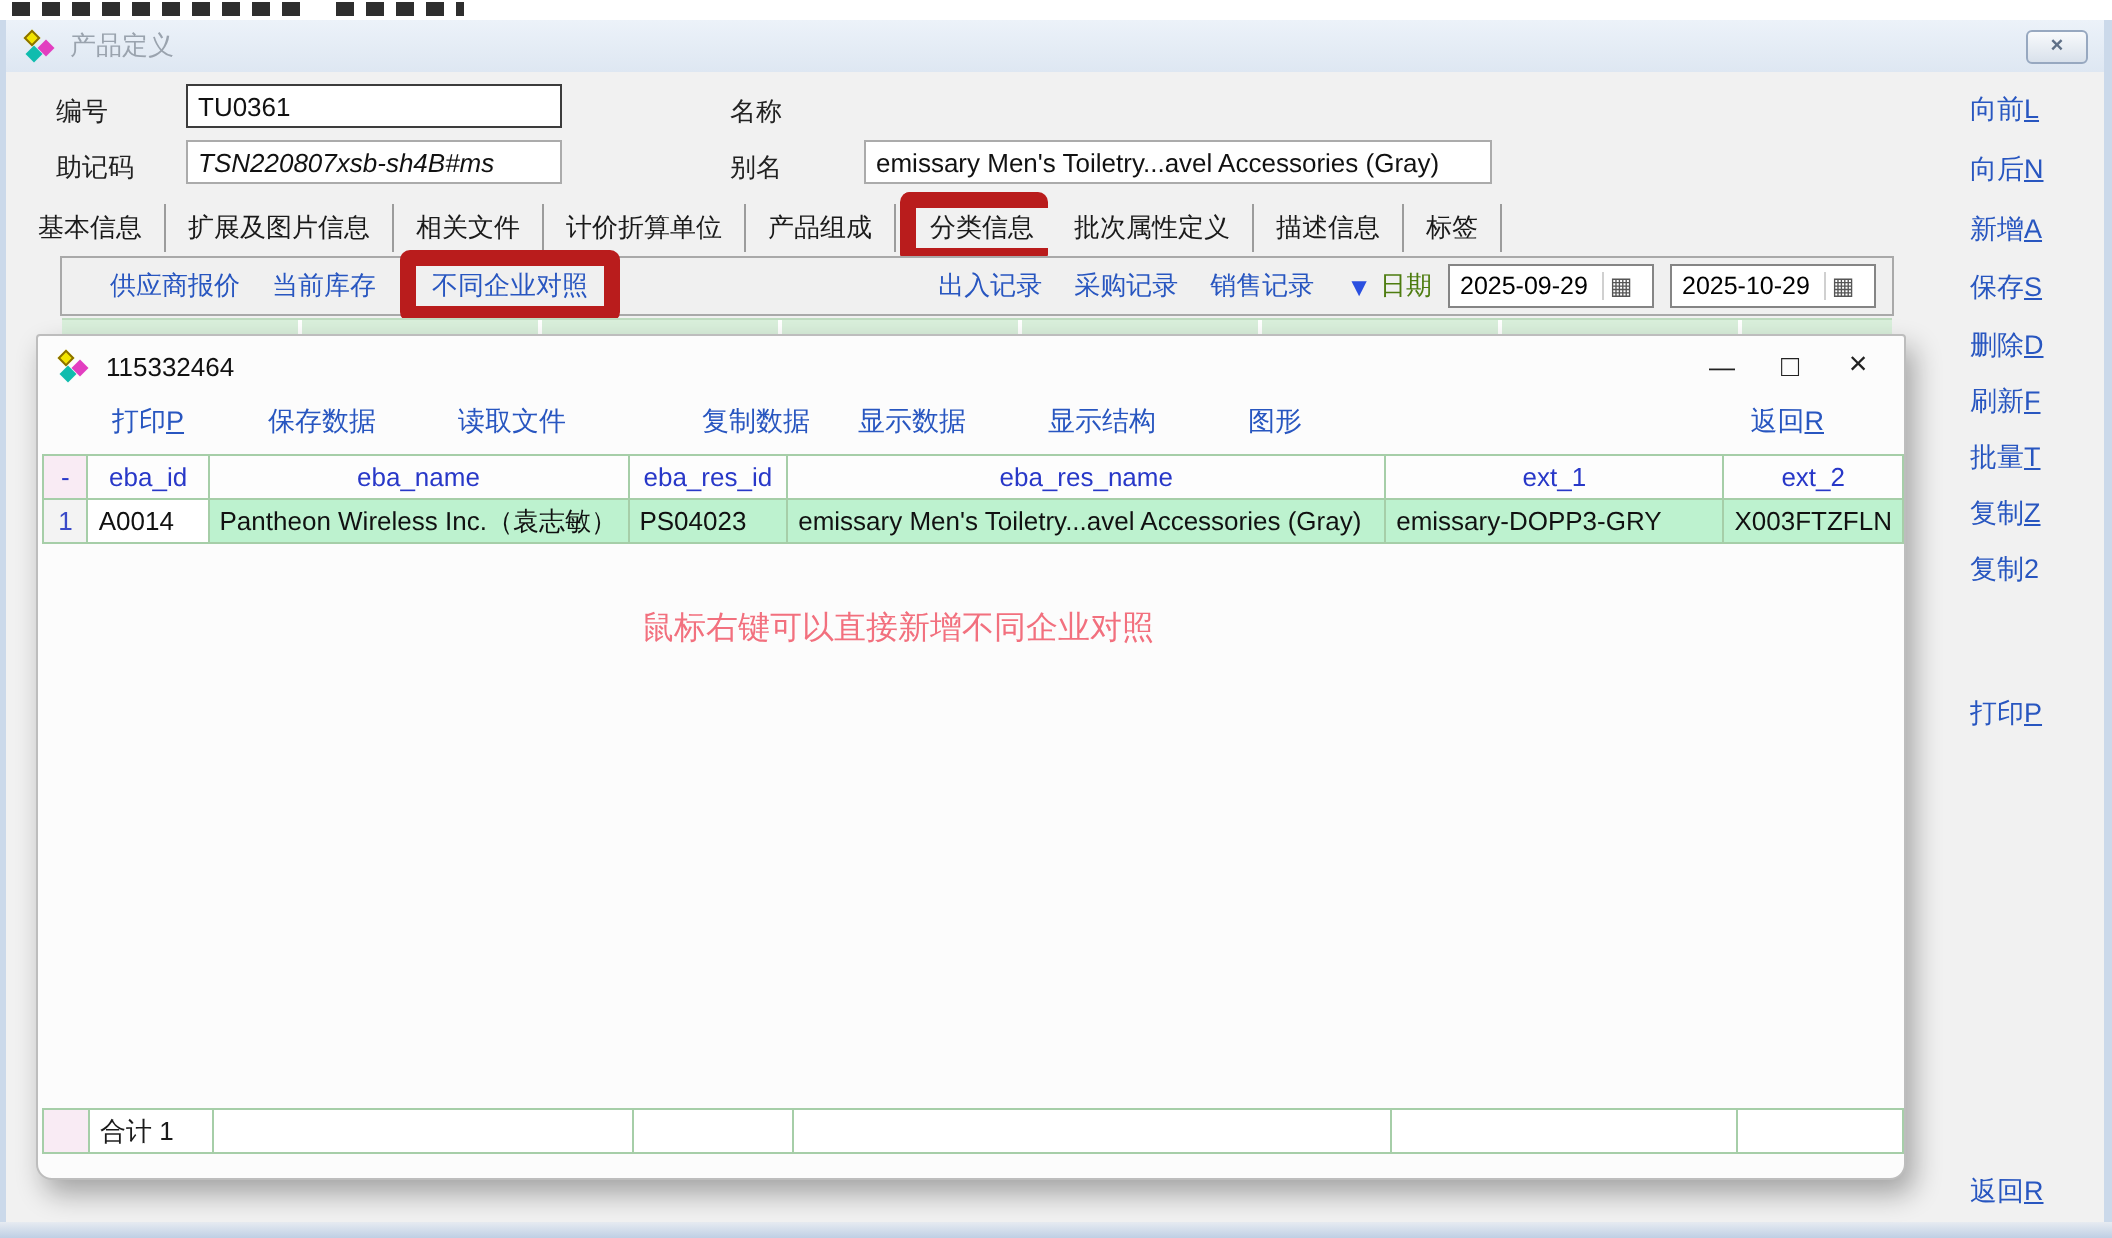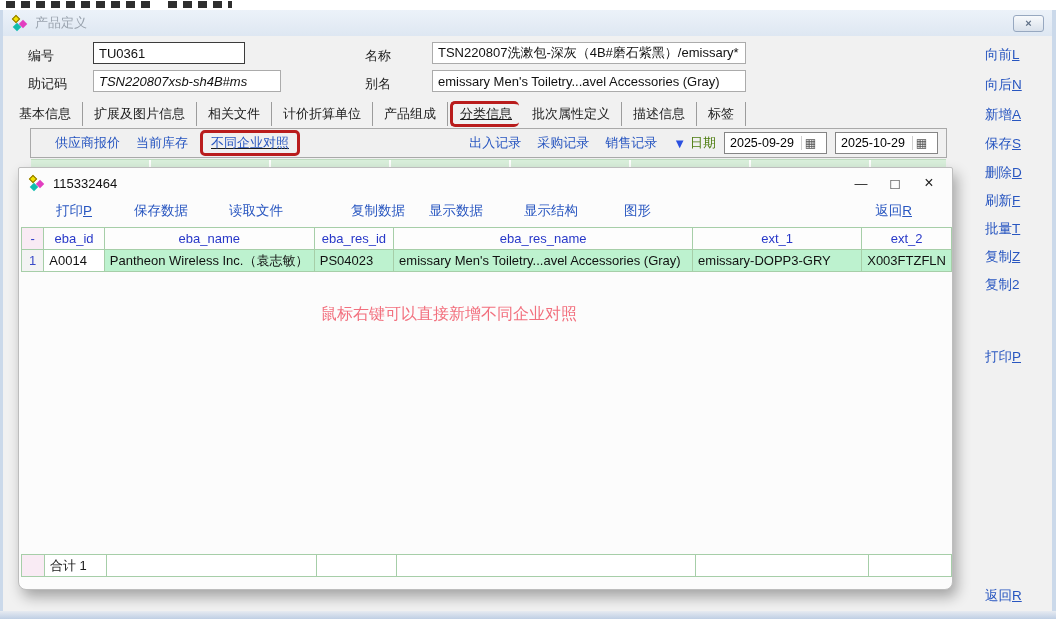--- a/index.html
+++ b/index.html
@@ -30,21 +30,21 @@
   .diamonds .d3{left:3px;top:9px;background:#10BCAE;}
 
   
   .flabel{position:absolute;font-size:13px;color:#222;}
   .finput{position:absolute;height:22px;border:1px solid #ABABAB;background:#FFF;font-size:13px;padding:0 5px;color:#111;}
   .finput.focus{border:1px solid #3C3C3C;}
 
   
   .tabbar{position:absolute;left:8px;top:100px;height:27px;display:flex;align-items:center;}
   .tab{padding:3px 11px;border-right:1px solid #9C9C9C;cursor:pointer;white-space:nowrap;}
-  .redbox{border:3px solid #b91c1c;border-radius:5px;text-decoration:underline;}
+  .redbox{border:8px solid #b91c1c;border-radius:5px;}
   .tab.hl{padding:1px 7px;margin:0 2px;border-right:none;}
 
   
   .subbar{position:absolute;left:30px;top:128px;width:917px;height:30px;border:1px solid #A9A9A9;background:#F0F0F0;display:flex;align-items:center;padding:0 8px;}
   .lnk{color:#2856C0;cursor:pointer;white-space:nowrap;}
   .key{}
   .u{text-decoration:underline;}
   .subbar .lnk{margin-left:16px;}
   .subbar .first{margin-left:16px;text-align:center;}
   .sub-hl{margin-left:12px;padding:1px 8px;}
@@ -108,23 +108,22 @@
     <span class="diamonds">
         <i class="d1"></i>
         <i class="d2"></i>
         <i class="d3"></i>
       </span>
     <span class="title-text">产品定义</span>
     <span class="main-close">×</span>
   </div>
 
   <span class="flabel" style="left:28px;top:47px;">编号</span>
-  <input class="finput focus" style="left: 93px; top: 42px; width: 152px;" value="TU0361">
+  <input class="finput focus" style="left: 93px; top: 42px; width: 188px;" value="TU0361">
   <span class="flabel" style="left:365px;top:47px;">名称</span>
-  <input class="finput" style="left: 432px; top: 42px; width: 314px;" value="TSN220807洗漱包-深灰（4B#磨石紫黑）/emissary*">
   <span class="flabel" style="left:28px;top:75px;">助记码</span>
   <input class="finput" style="left: 93px; top: 70px; width: 188px; font-style: italic;" value="TSN220807xsb-sh4B#ms">
   <span class="flabel" style="left:365px;top:75px;">别名</span>
   <input class="finput" style="left: 432px; top: 70px; width: 314px;" value="emissary Men's Toiletry...avel Accessories (Gray)">
 
   <div class="tabbar">
     <span class="tab">基本信息</span>
     <span class="tab">扩展及图片信息</span>
     <span class="tab">相关文件</span>
     <span class="tab">计价折算单位</span>

